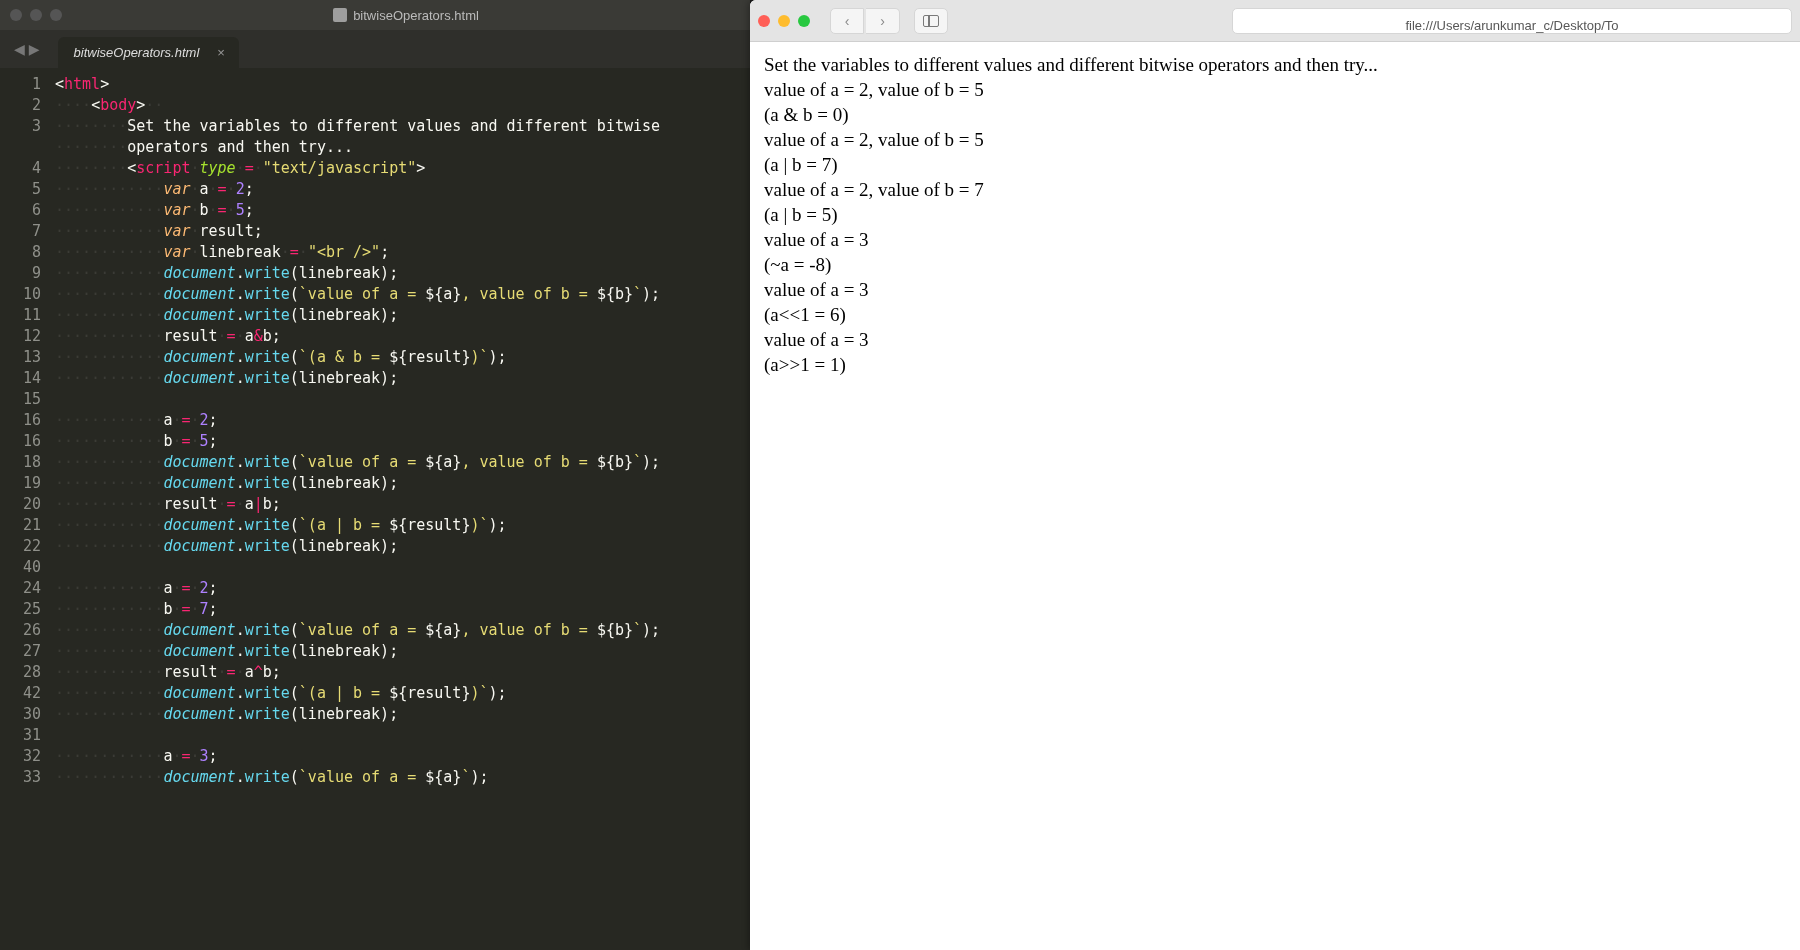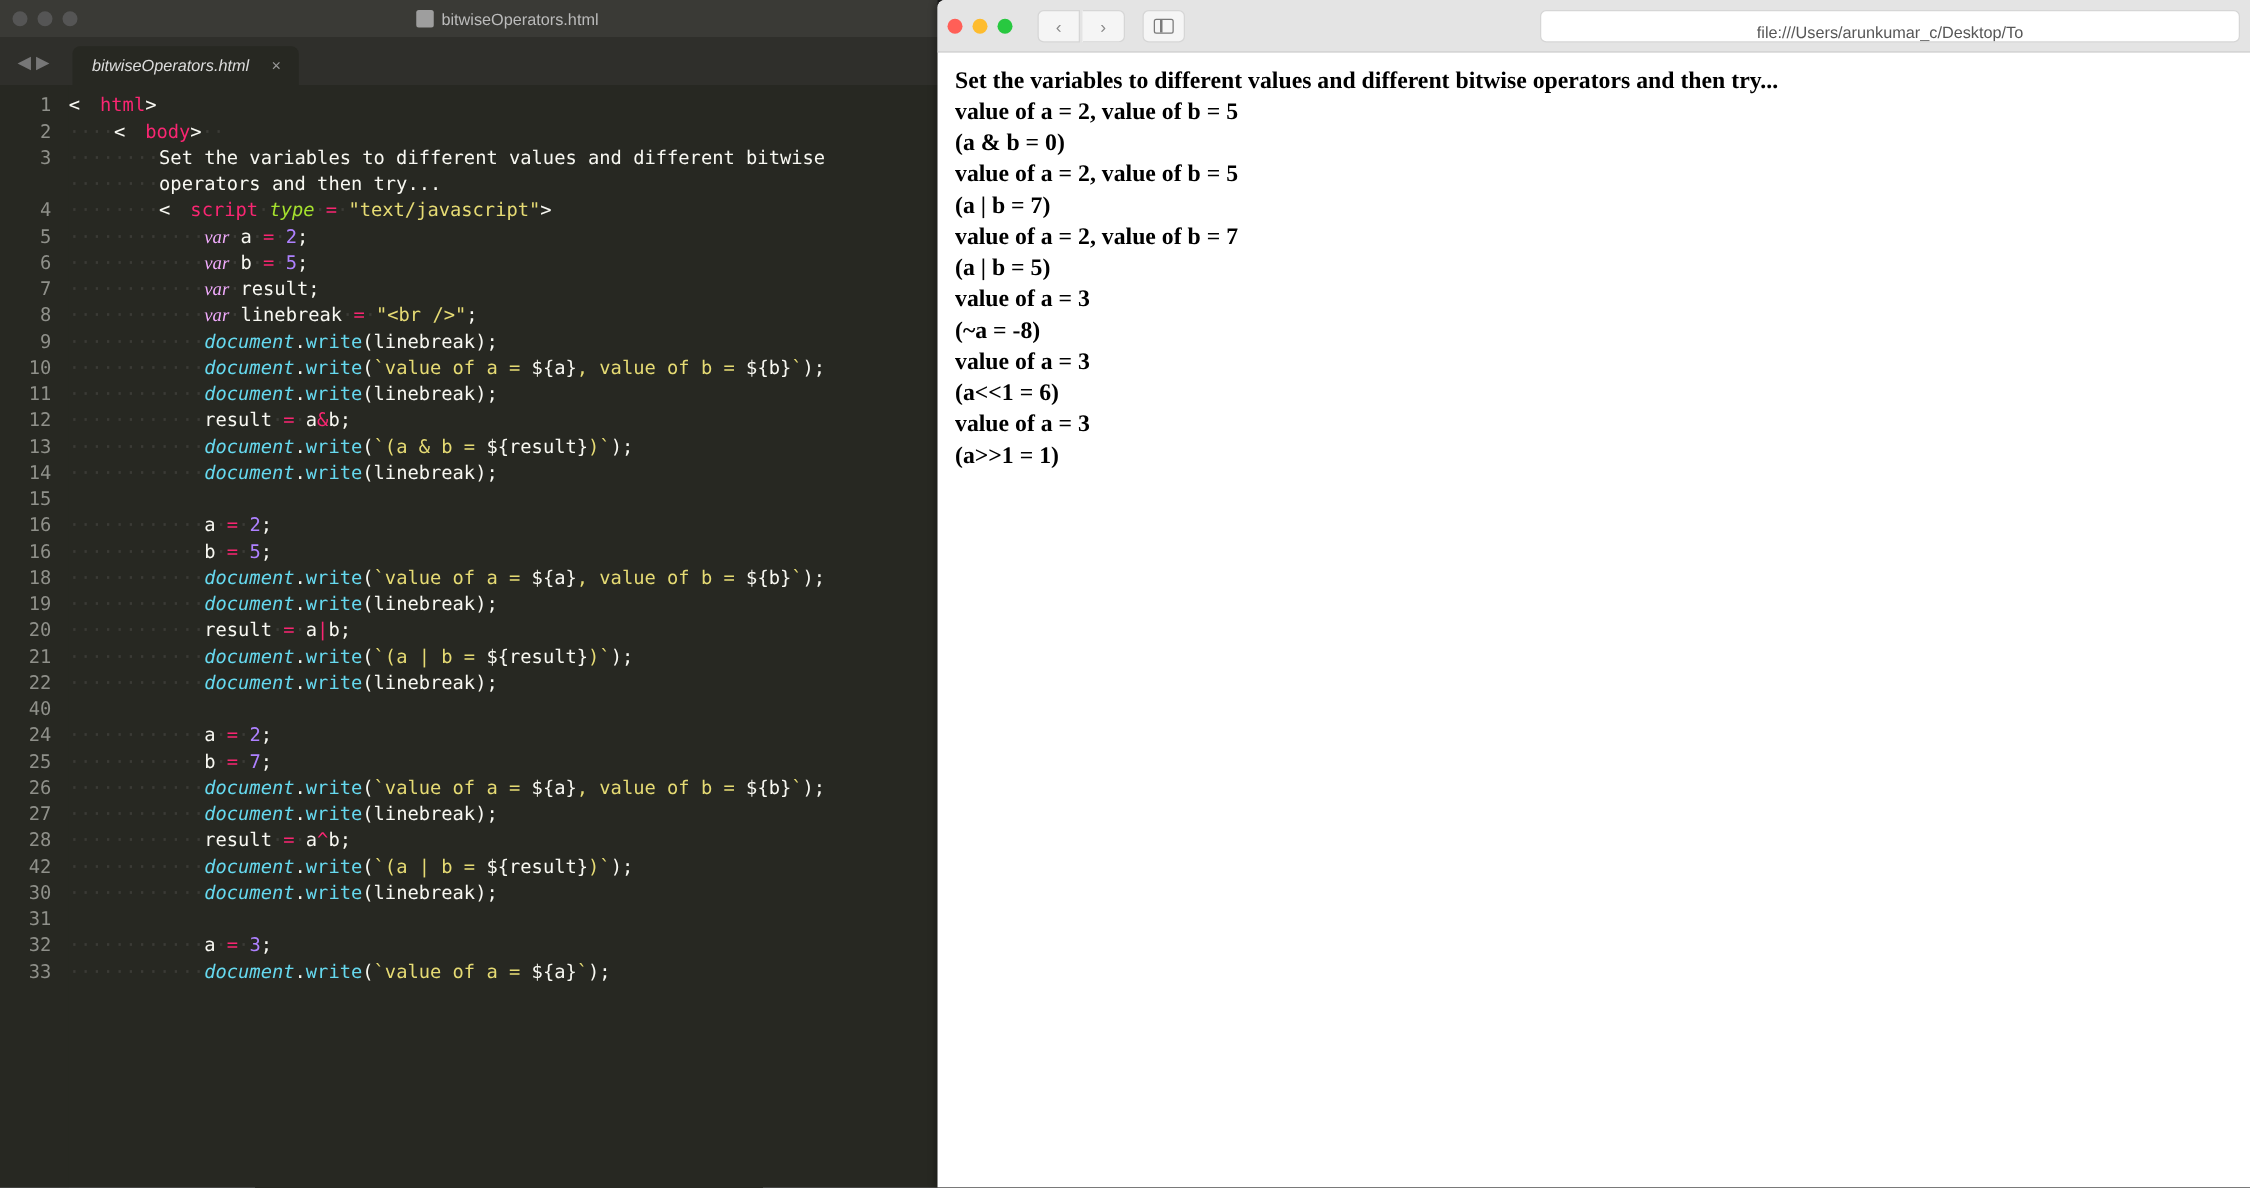--- a/index.html
+++ b/index.html
@@ -24,25 +24,25 @@
   .tab-close { color:#999; font-style:normal; font-size:13px; }
 
   .code-area { flex:1; display:flex; font-family: "Menlo","Consolas",monospace; font-size:15px; line-height:21px; overflow:hidden; }
   .gutter { width:55px; text-align:right; color:#8f908a; padding:6px 14px 6px 0; background:#272822; user-select:none; }
   .gutter div { height:21px; }
   .code { flex:1; padding:6px 0; white-space:pre; color:#f8f8f2; }
   .code div { height:21px; }
   .code div.wrap { height:42px; white-space:pre-wrap; }
 
   
-  .c-tag   { color:#f92672;margin-left:16px; }           
+  .c-tag   { color:#f92672; }           
   .c-attr  { color:#a6e22e; font-style:italic; } 
   .c-str   { color:#e6db74; }           
   .c-num   { color:#ae81ff; }           
-  .c-kw    { color:#f0abfc; font-style:italic;font-family:Liberation Serif, serif; } 
+  .c-kw    { color:#fdba74; font-style:italic; } 
   .c-fn    { color:#66d9ef; }           
   .c-op    { color:#f92672; }           
   .c-obj   { color:#66d9ef; font-style:italic;}  
   .c-def   { color:#f8f8f2; }
   .c-ws    { color:#3b3b36; } 
 
   
   .browser-pane { flex:1; height:100%; background:#fff; display:flex; flex-direction:column; box-shadow:-2px 0 6px rgba(0,0,0,.3); border-radius:6px 0 0 0; overflow:hidden; }
   .browser-toolbar { height:42px; background:#e4e4e4; display:flex; align-items:center; padding:0 8px; gap:10px; border-bottom:1px solid #cfcfcf; }
   .browser-toolbar .traffic span.tl-close{ background:#ff5f57;}
@@ -50,21 +50,21 @@
   .browser-toolbar .traffic span.tl-max  { background:#28c840;}
   .nav-btns { display:flex; gap:2px; margin-left:10px;}
   .nav-btn { width:34px; height:26px; background:#f5f5f5; border:1px solid #d6d6d6; display:flex; align-items:center; justify-content:center; color:#8a8a8a; font-size:14px;}
   .nav-btn:first-child { border-radius:5px 0 0 5px;}
   .nav-btn:last-child  { border-radius:0 5px 5px 0; border-left:none;}
   .sidebar-btn { width:34px; height:26px; background:#f5f5f5; border:1px solid #d6d6d6; border-radius:5px; display:flex; align-items:center; justify-content:center; margin-left:4px;}
   .sidebar-glyph{ width:16px; height:12px; border:1.5px solid #7a7a7a; border-radius:2px; position:relative;}
   .sidebar-glyph::before{ content:""; position:absolute; left:4px; top:0; bottom:0; width:1.5px; background:#7a7a7a;}
   .urlbar { flex:1; max-width:560px; margin-left:auto; height:26px; background:#fff; border:1px solid #d6d6d6; border-radius:5px; display:flex; align-items:flex-end; justify-content:center; font-size:13px; color:#575757; padding:0 12px; overflow:hidden; white-space:nowrap;}
   .browser-content { flex:1; padding:10px 14px; font-family:"Times New Roman",serif; font-size:19px; color:#000; line-height:25px;}
-  .browser-content p{ margin:0;font-weight:bold; }
+  .browser-content p{ margin:0; }
 </style>
 </head>
 <body>
 
 <div class="app">
 
   <div class="editor-pane">
 
     <div class="editor-titlebar">
       <div class="traffic">

